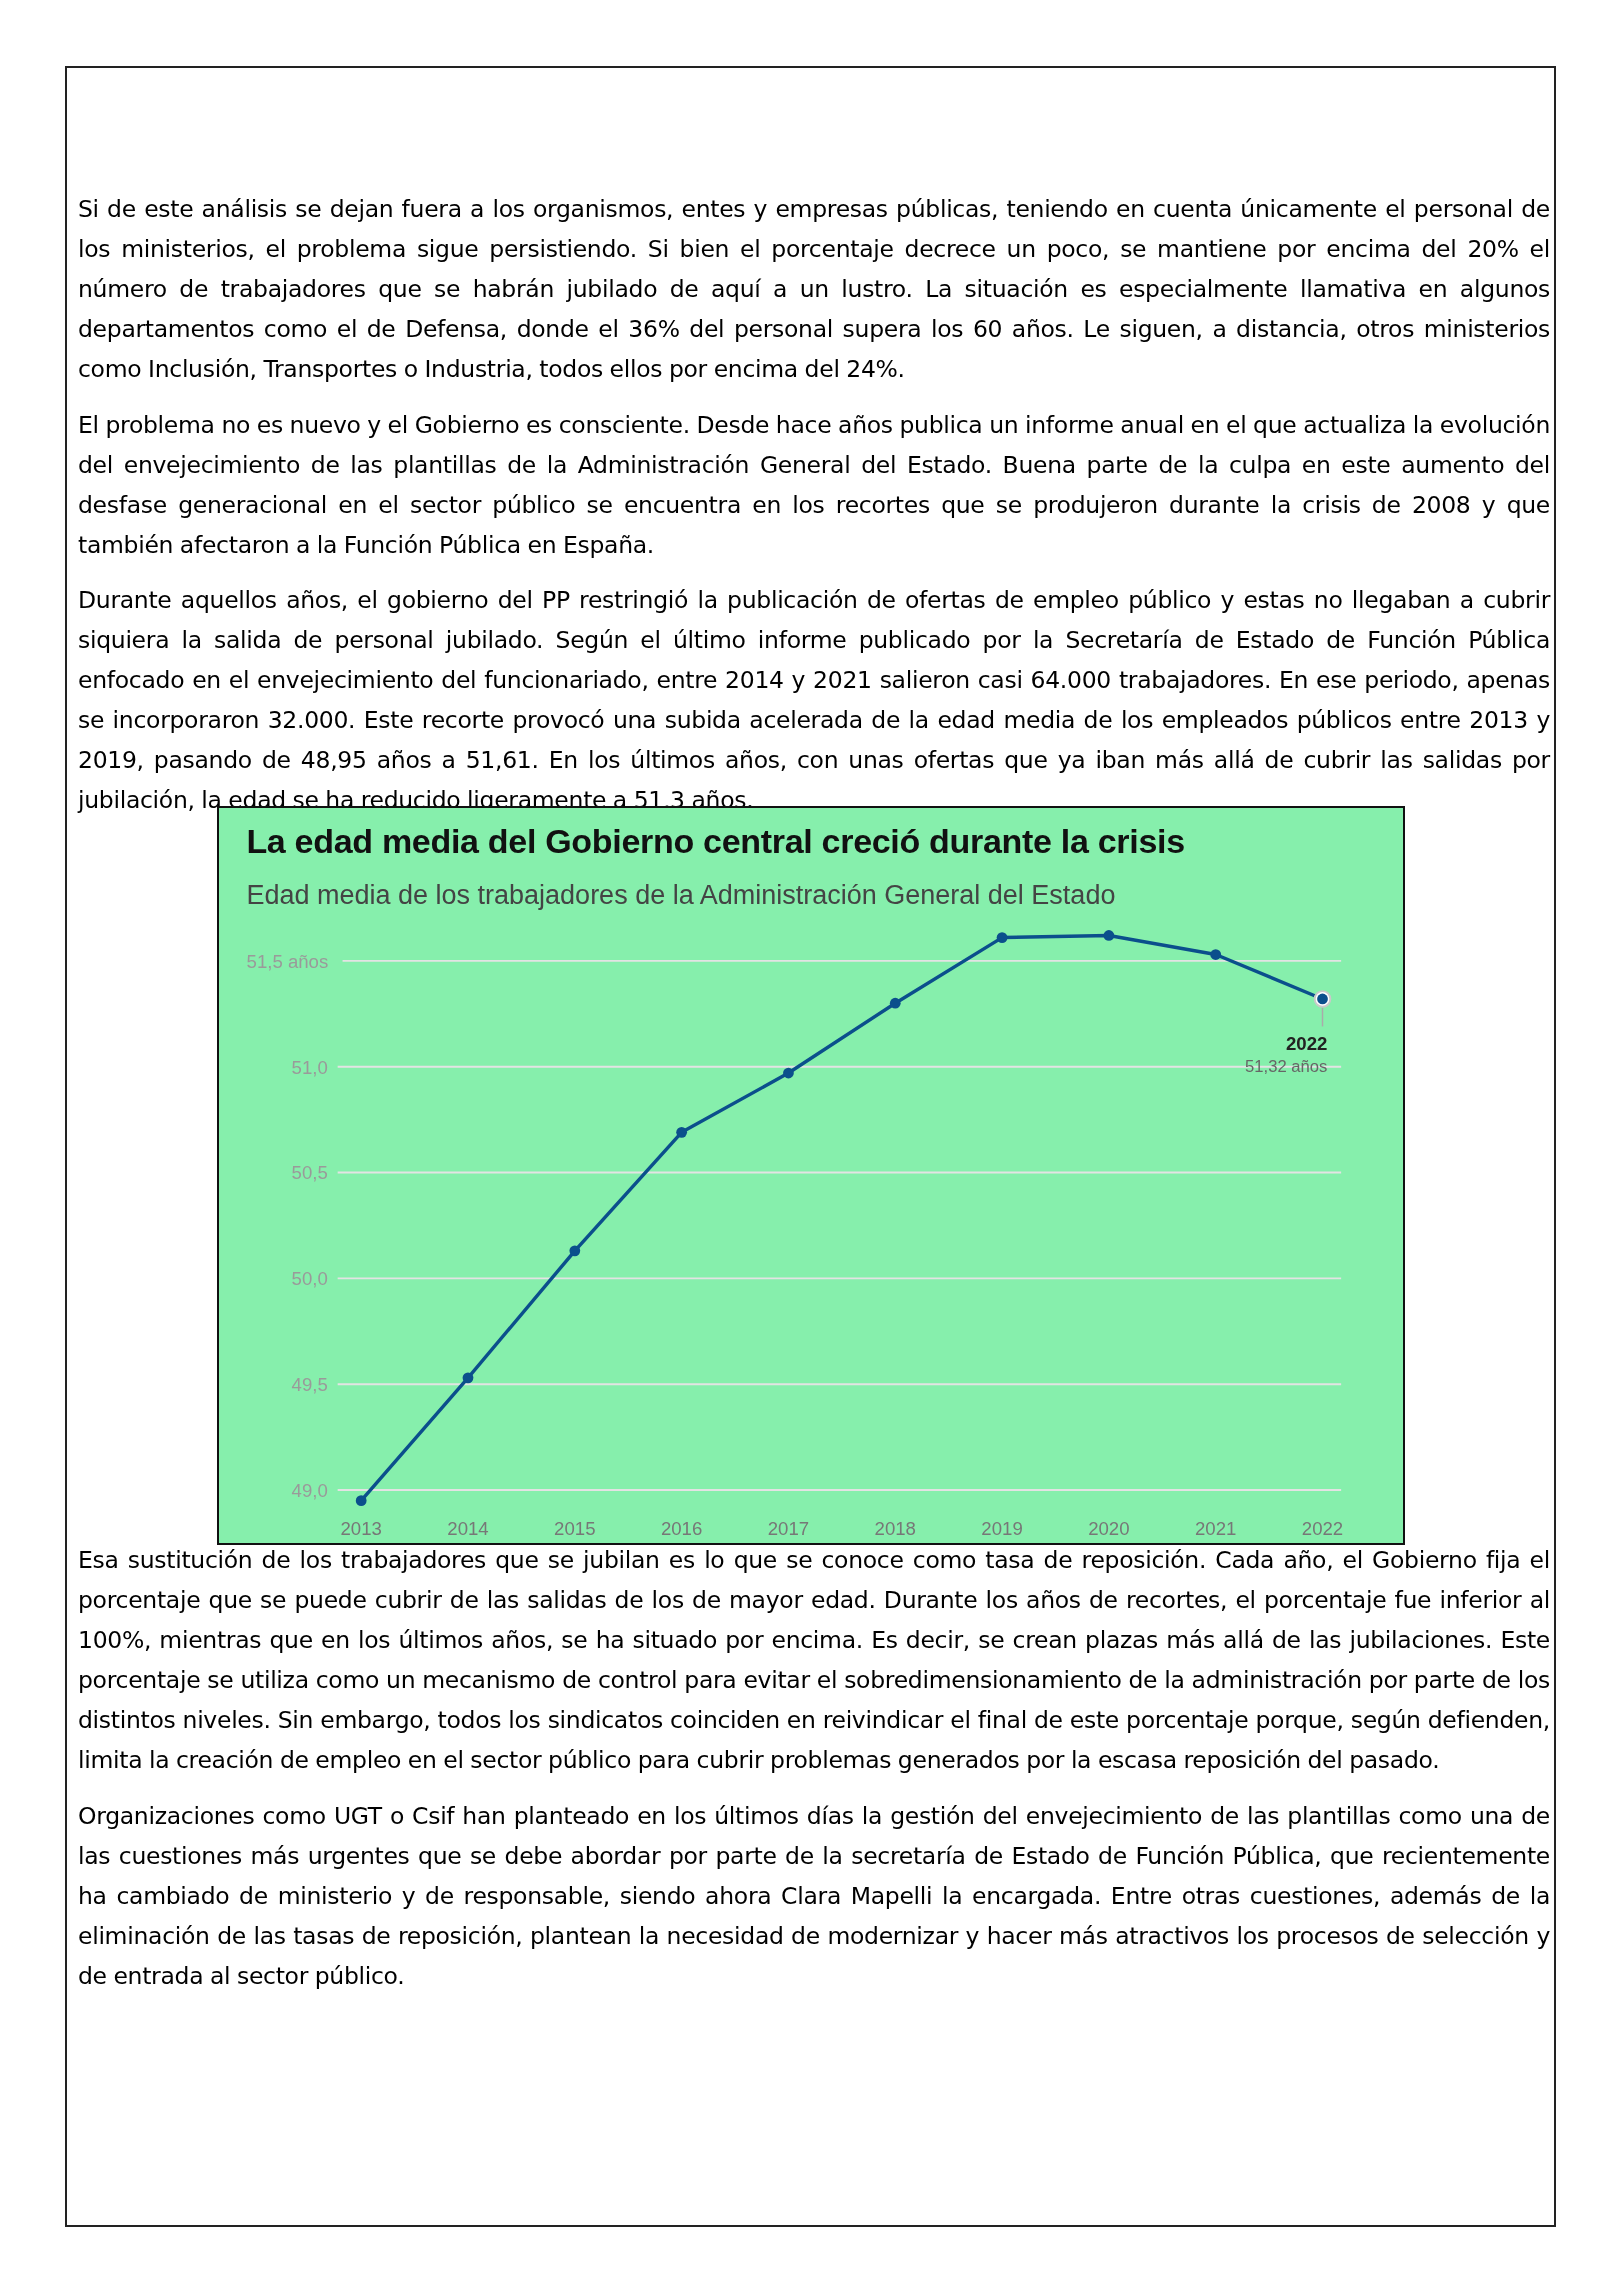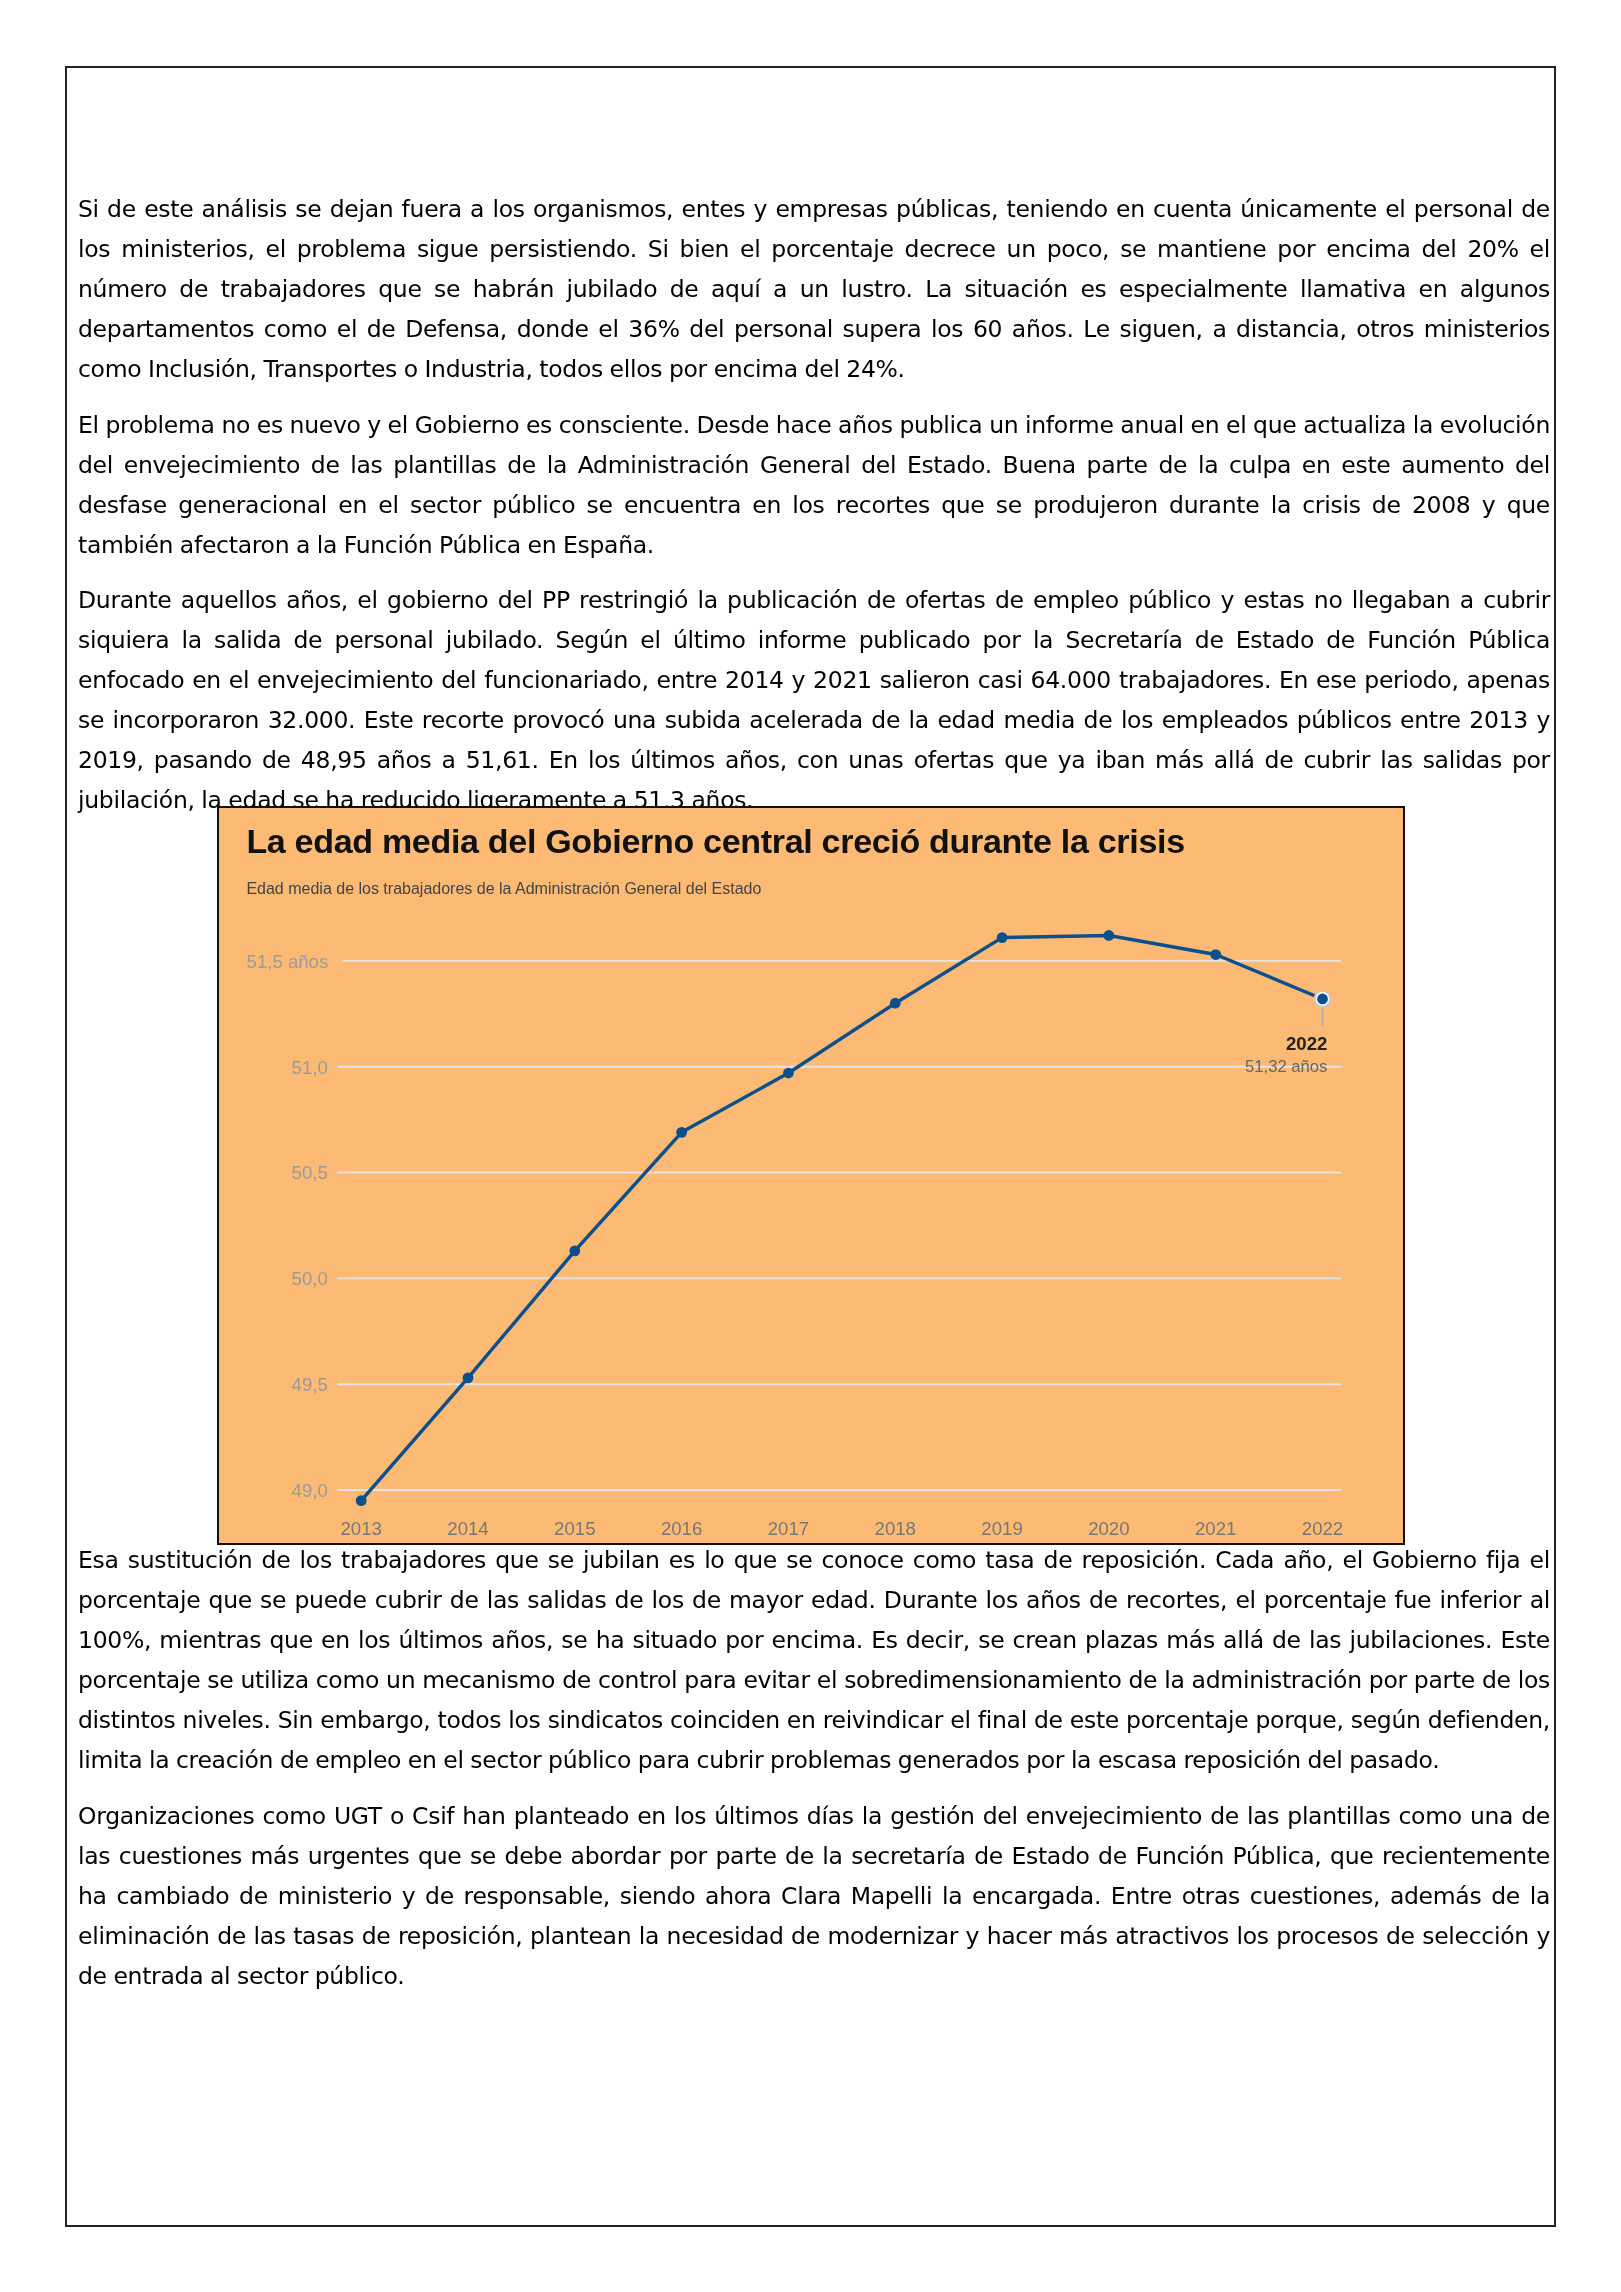--- a/index.html
+++ b/index.html
@@ -12,30 +12,30 @@
     position: absolute; left: 78px; width: 1472px;
     font-family: "DejaVu Sans", sans-serif; font-size: 23.5px; line-height: 40px;
     color: #000; text-align: justify; letter-spacing: -0.3px; word-spacing: -0.5px;
   }
   .body-text p { margin: 0 0 15.7px 0; }
   #block-top { top: 189px; }
   #block-bottom { top: 1540px; }
 
   .chart-box {
     position: absolute; left: 217px; top: 806px; width: 1188px; height: 739px;
-    border: 2.9px solid #111; box-sizing: border-box; background: #fdba74;
+    border: 2.9px solid #111; box-sizing: border-box; background: #86efac;
   }
   .chart-title {
     position: absolute; left: 27.4px; top: 13.7px;
     font-family: "Liberation Sans", sans-serif; font-weight: bold; font-size: 34px;
     color: #111; letter-spacing: -0.3px; white-space: nowrap;
   }
   .chart-subtitle {
     position: absolute; left: 27.4px; top: 72px;
-    font-family: "Liberation Sans", sans-serif; font-size: 16px; color: #444;
+    font-family: "Liberation Sans", sans-serif; font-size: 27px; color: #444;
     white-space: nowrap;
   }
   .chart-svg { position: absolute; left: 0; top: 0; }
   .ytick { font-family: "Liberation Sans", sans-serif; font-size: 19px; fill: #9a9a9a; }
   .xtick { font-family: "Liberation Sans", sans-serif; font-size: 19px; fill: #777; }
   .ann-year { font-family: "Liberation Sans", sans-serif; font-size: 19px; font-weight: bold; fill: #222; }
   .ann-val { font-family: "Liberation Sans", sans-serif; font-size: 17px; fill: #666; }
 </style>
 </head>
 <body>

